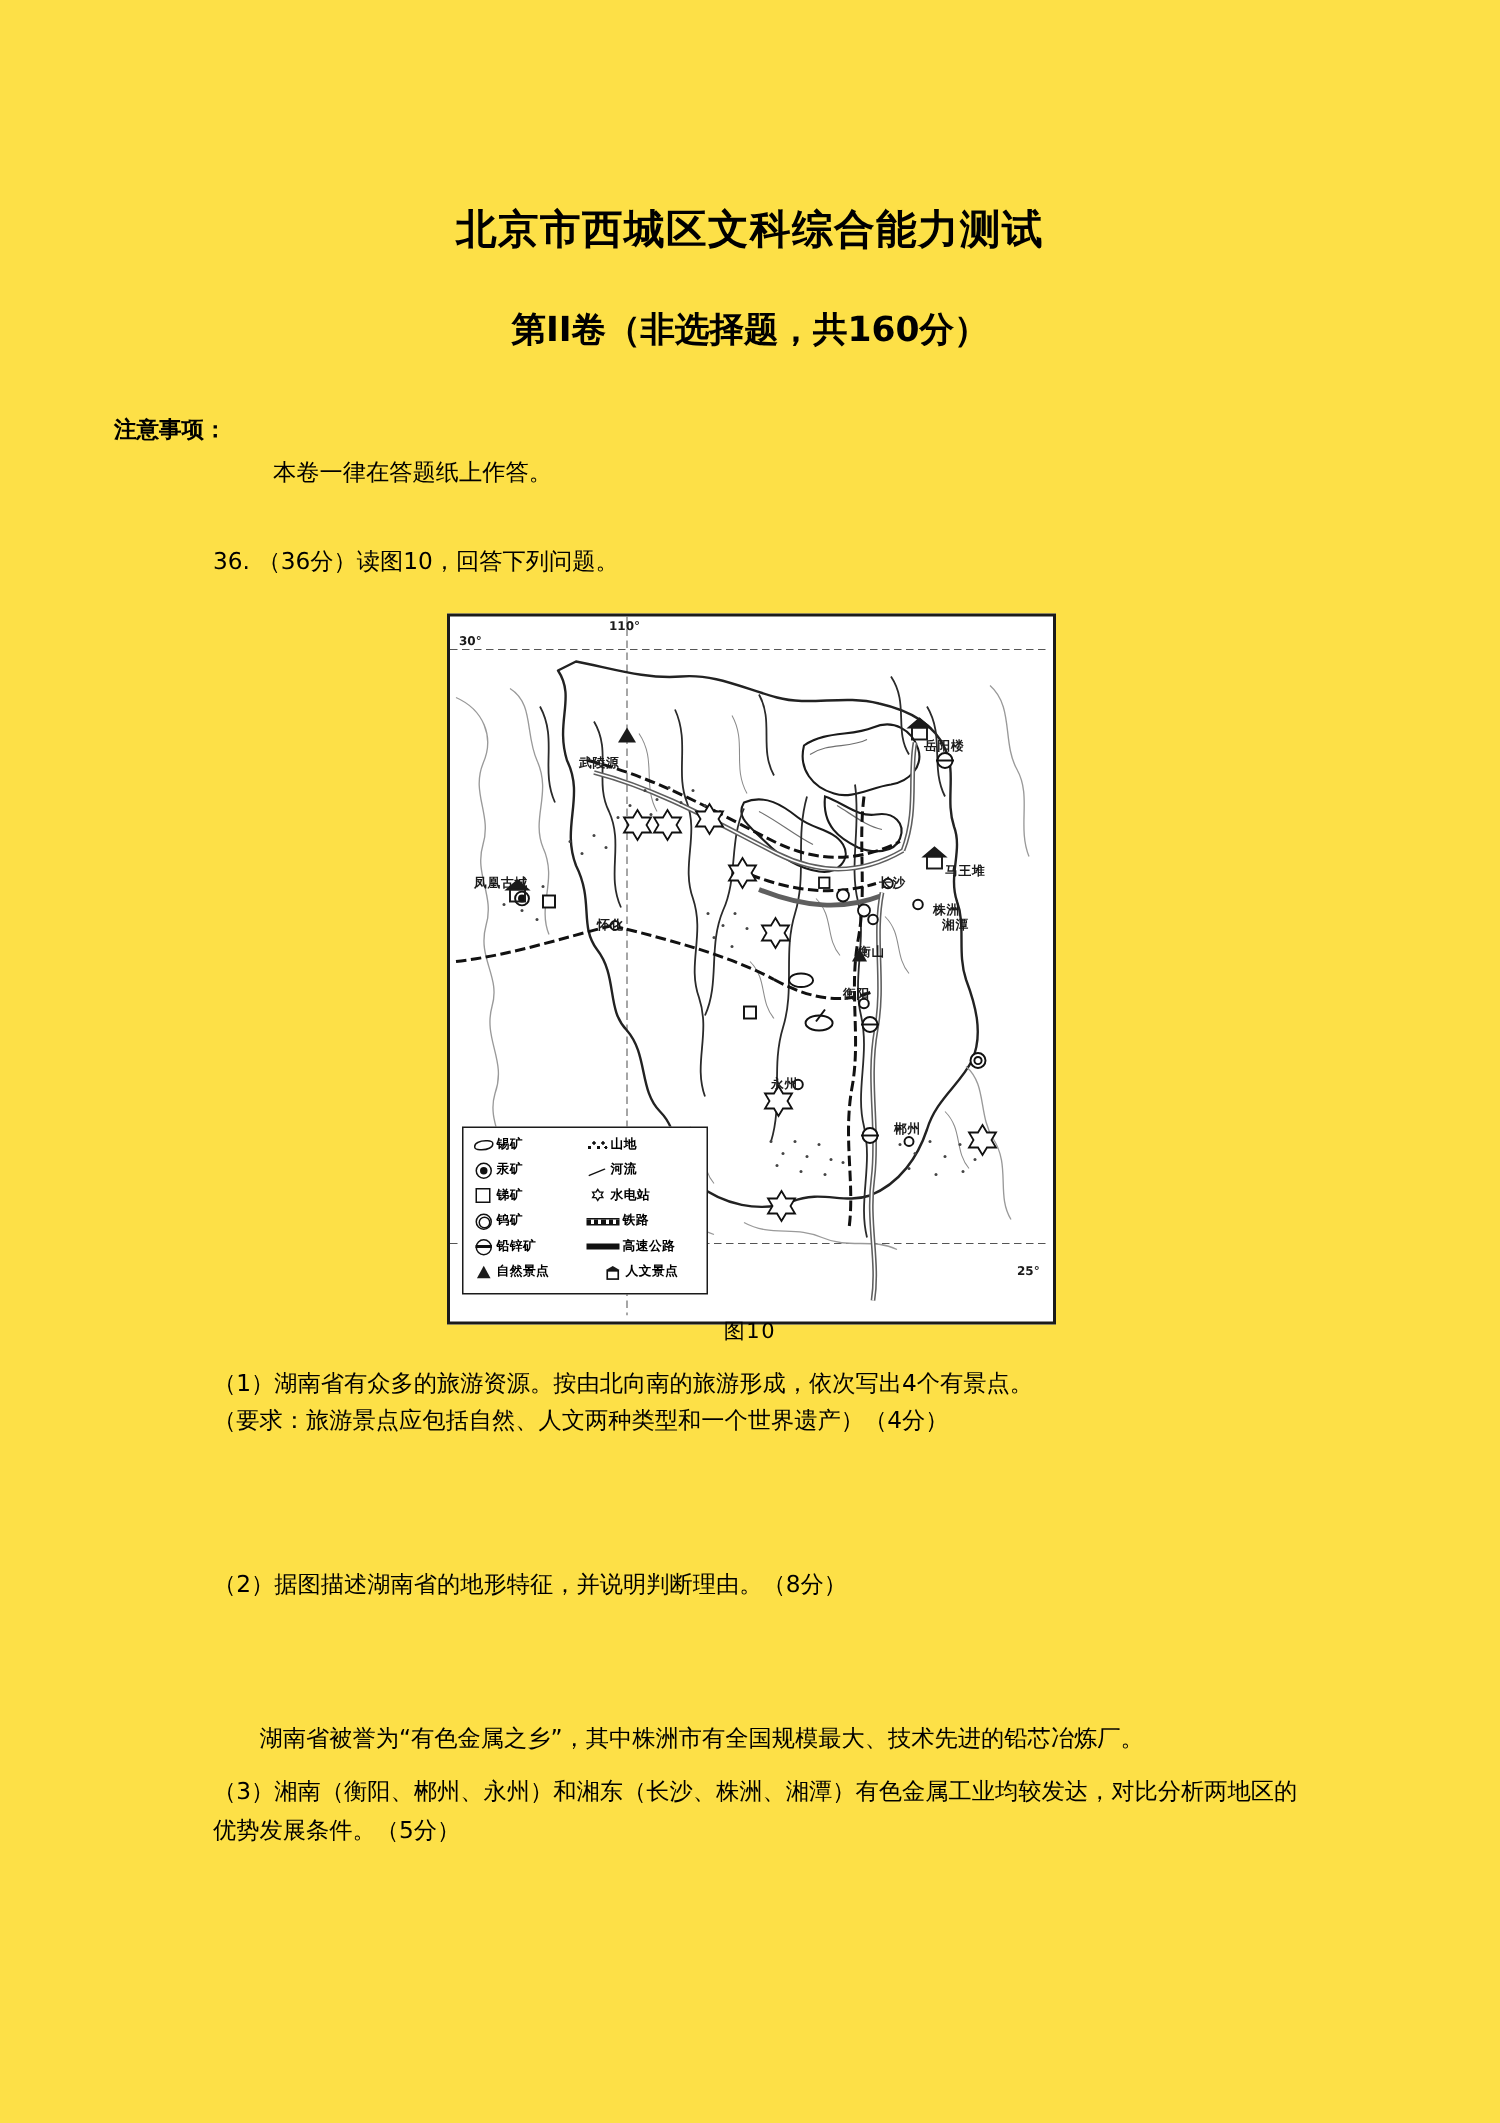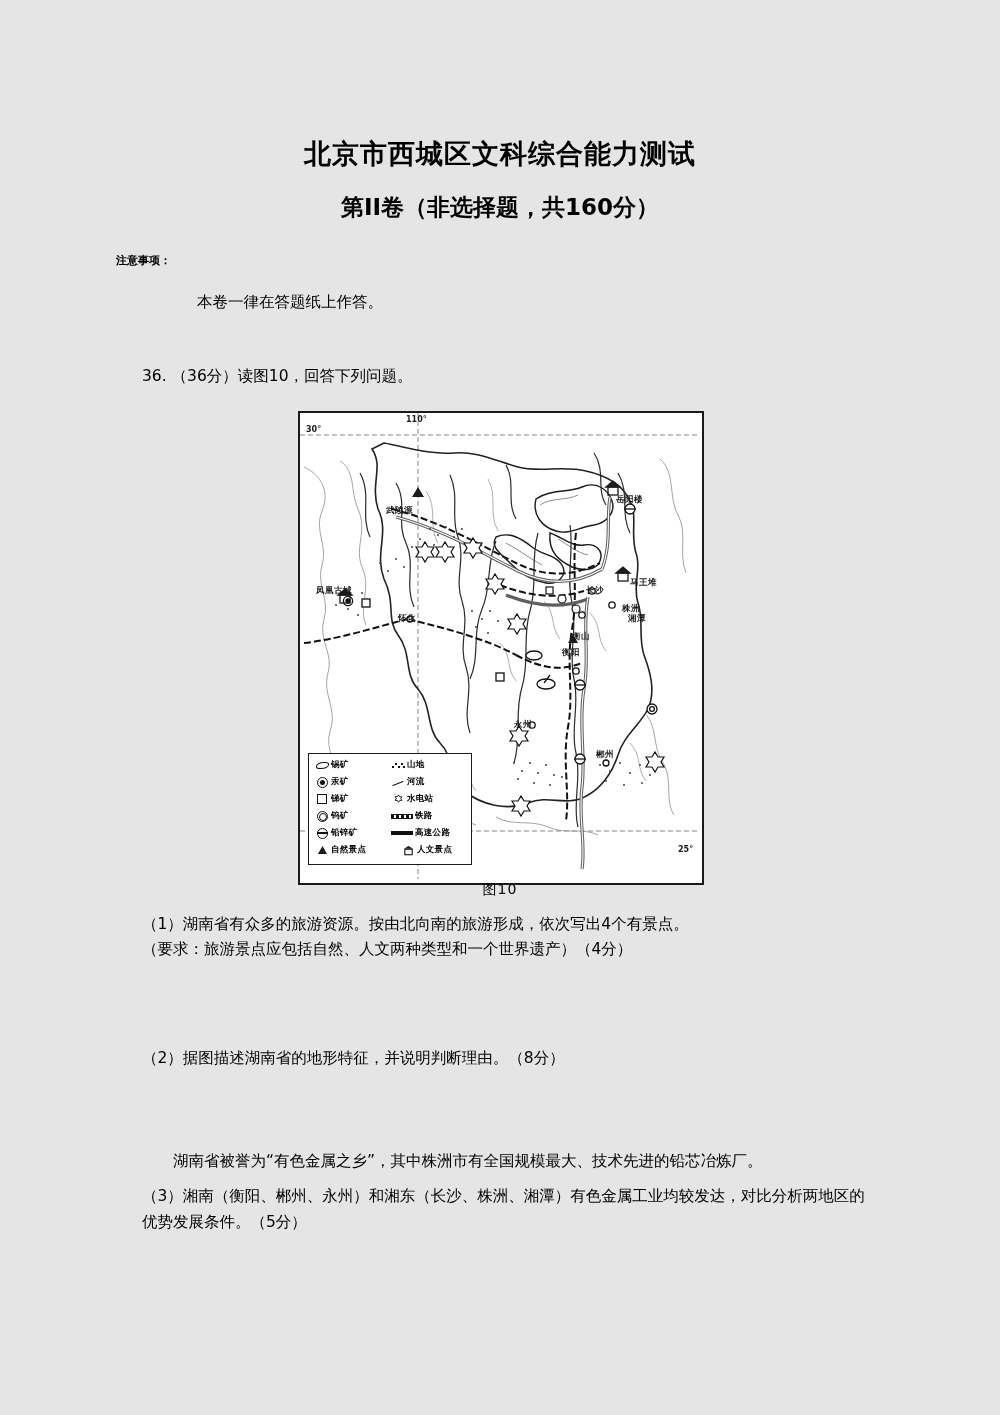--- a/index.html
+++ b/index.html
@@ -1,32 +1,32 @@
 <!DOCTYPE html>
 <html><head>
 <meta charset="utf-8">
 <style>
   html,body{margin:0;padding:0;background:#ffffff;}
   body{
     width:1000px;height:1415px;
     font-family:"DejaVu Sans","Liberation Sans",sans-serif;
     color:#000;position:relative;overflow:hidden;
   }
-  .page{position:absolute;left:0;top:0;width:1000px;height:1415px;background:#e5e5e5;}
+  .page{position:absolute;left:0;top:0;width:1000px;height:1415px;background:#fde047;}
   .title{
     text-align:center;font-size:27px;font-weight:bold;letter-spacing:1px;
     margin:0;padding-top:138px;line-height:1.2;
   }
   .subtitle{
-    text-align:center;font-size:23px;font-weight:bold;margin:0;padding-top:22px;
+    text-align:center;font-size:23px;font-weight:bold;margin:12px;padding-top:22px;
   }
   .notes-head{
-    margin:0;padding-top:30px;padding-left:116px;font-size:11px;font-weight:bold;font-family:Liberation Mono, monospace;
-  }
-  .notes-line{margin:15px;padding-left:182px;padding-top:9px;font-size:15.5px;}
+    margin:0;padding-top:30px;padding-left:76px;font-size:15px;font-weight:bold;font-family:Liberation Mono, monospace;
+  }
+  .notes-line{margin:0;padding-left:182px;padding-top:9px;font-size:15.5px;}
   .notes-line.bold{font-weight:bold;padding-top:10px;}
   .q-line{
     margin:0;padding-left:142px;font-size:15.5px;line-height:1.65;
   }
   .q36{padding-top:36px;}
   .q36 .num{font-weight:normal;}
   .fig-wrap{
     position:relative;width:1000px;height:500px;margin-top:14px;
   }
   .map-frame{
@@ -327,21 +327,21 @@
       <div class="mlabel coord" style="left:378px;top:432px;">25°</div>
 
       <div class="mlabel cn" style="left:86px;top:92px;">武陵源</div>
       <div class="mlabel cn" style="left:16px;top:172px;">凤凰古城</div>
       <div class="mlabel cn" style="left:316px;top:81px;">岳阳楼</div>
       <div class="mlabel cn" style="left:330px;top:164px;">马王堆</div>
       <div class="mlabel cn" style="left:286px;top:172px;">长沙</div>
       <div class="mlabel cn" style="left:322px;top:190px;">株洲</div>
       <div class="mlabel cn" style="left:288px;top:200px;padding-left:40px;">湘潭</div>
       <div class="mlabel cn" style="left:272px;top:218px;">衡山</div>
-      <div class="mlabel cn" style="left:262px;top:234px;">衡阳</div>
+      <div class="mlabel cn" style="left:262px;top:246px;">衡阳</div>
       <div class="mlabel cn" style="left:214px;top:306px;">永州</div>
       <div class="mlabel cn" style="left:98px;top:200px;">怀化</div>
       <div class="mlabel cn" style="left:296px;top:336px;text-align:right;">郴州</div>
 
       <div class="legend-box">
         <div class="lg-row">
           <div class="lg-col">
             <span class="lg-ico">
                 <i class="sym-sn"></i>
               </span>

